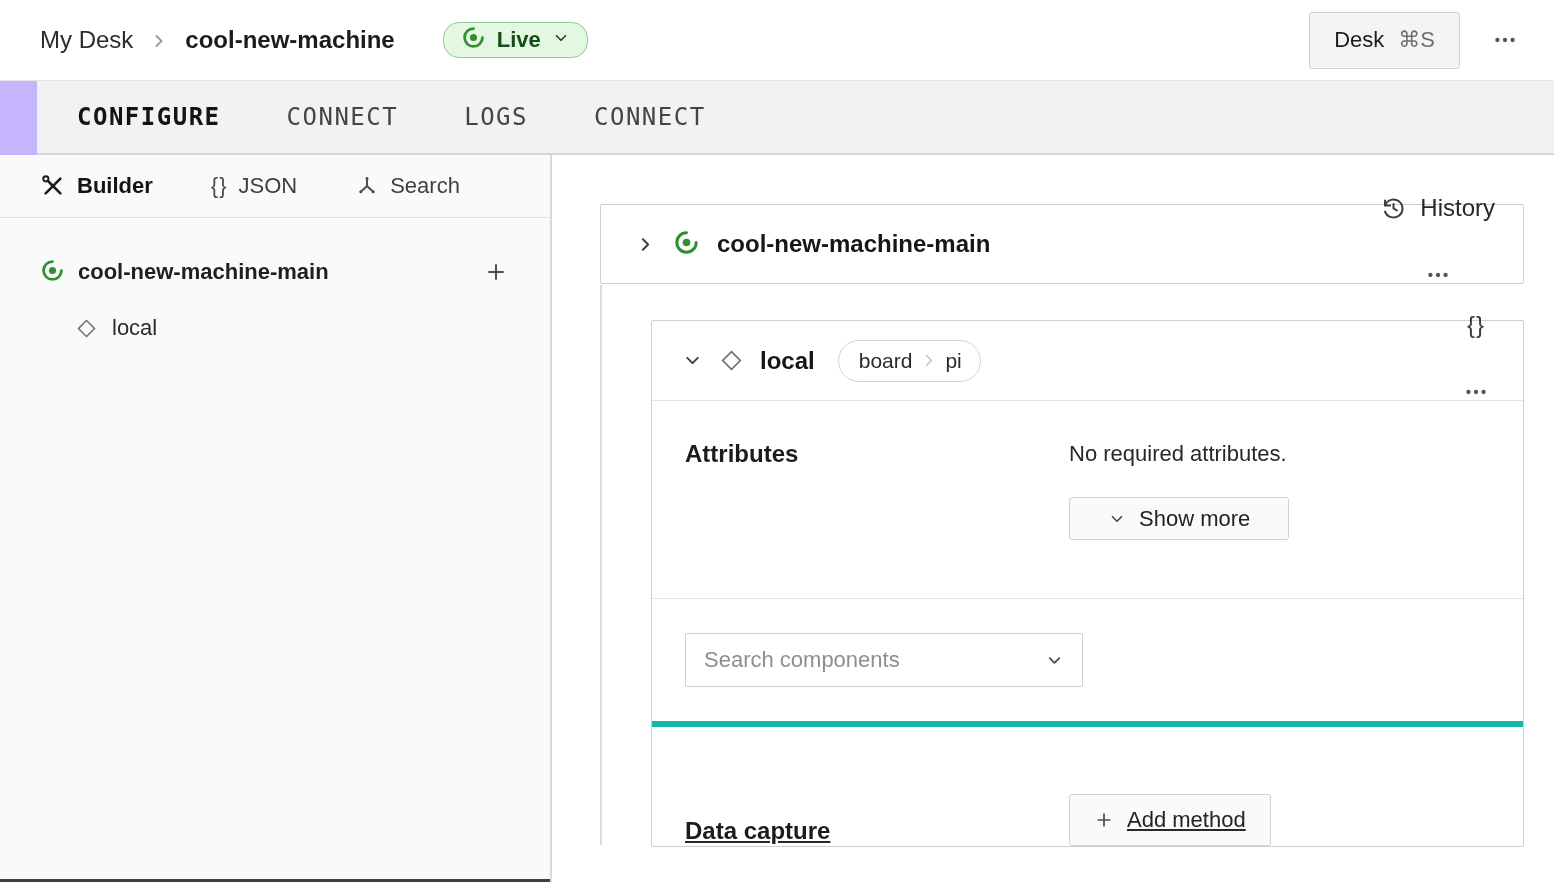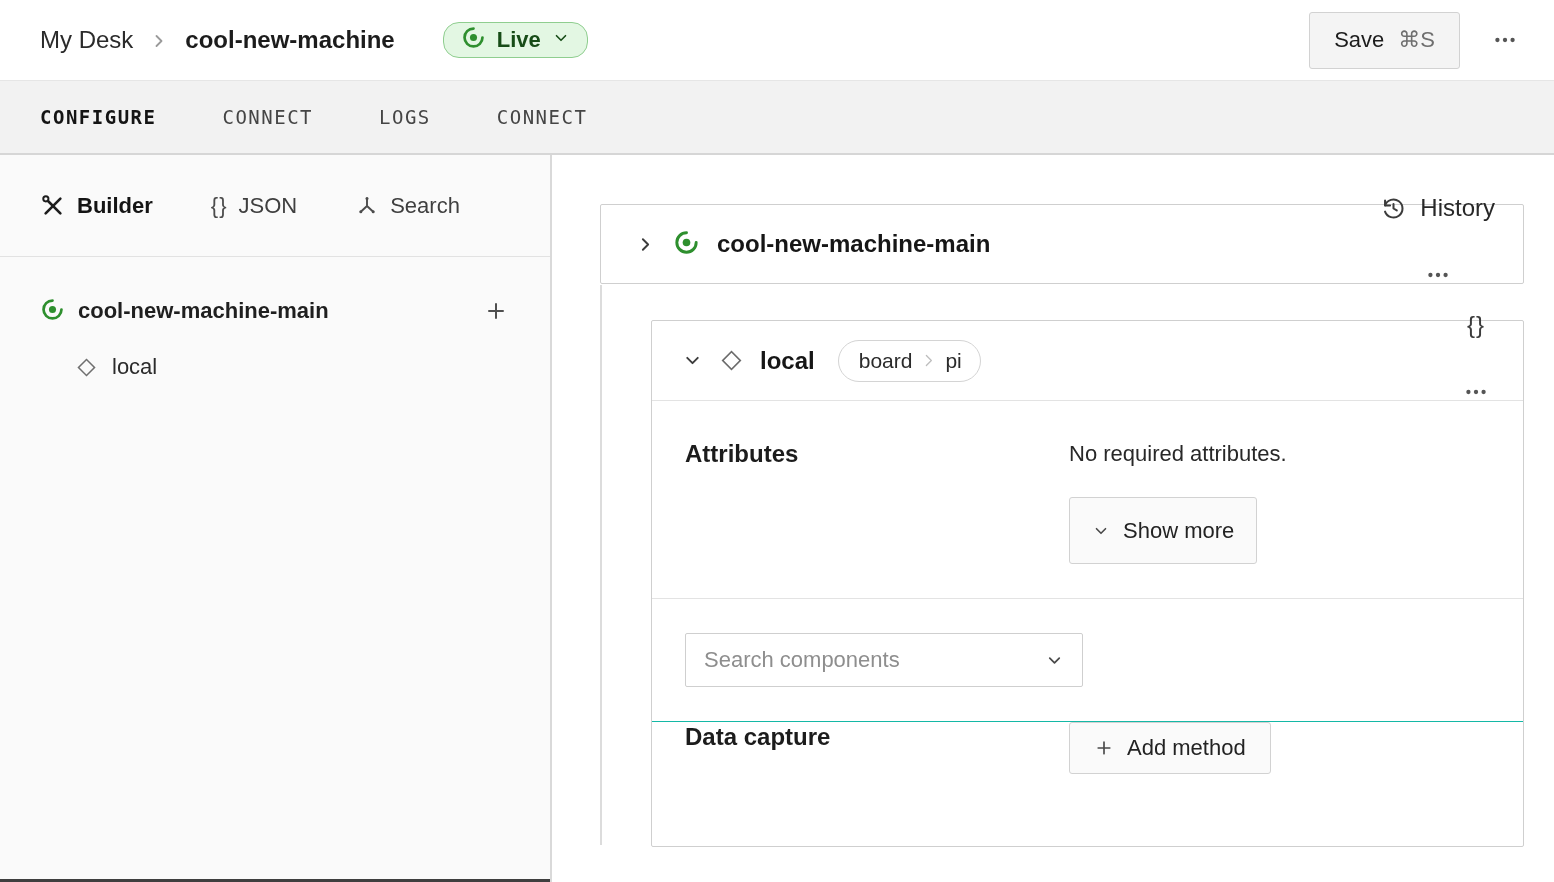--- a/index.html
+++ b/index.html
@@ -60,36 +60,36 @@
   .header .icon-btn { margin-left: 26px; }
 
   
   .tabbar {
     height: 74px;
     background: #f2f2f2;
     border-bottom: 2px solid #d6d6d6;
     display: flex; align-items: center;
     padding-left: 40px; gap: 66px;
     font-family: "DejaVu Sans Mono", monospace;
-    font-size: 19px; letter-spacing: 1.5px;
+    font-size: 24px; letter-spacing: 1.5px; margin-left: 37px;
   }
   .tab { color: #454545; font-weight: 500; cursor: pointer; }
   .tab.active { color: #141414; font-weight: 700; }
 
   
   .body { display: flex; height: 727px; }
 
   .sidebar {
     position: relative;
     width: 552px; flex-shrink: 0;
     background: #fafafa;
     border-right: 2px solid #d9d9d9;
   }
   .modebar {
-    height: 102px;
+    height: 63px;
     display: flex; align-items: center;
     padding-left: 40px; gap: 58px;
     border-bottom: 1px solid #e2e2e2;
   }
   .mode { display: flex; align-items: center; gap: 11px; font-size: 22px; color: #3f3f3f; cursor: pointer; }
   .mode .m-icon { color: #4c4c4c; display: flex; }
   .mode.active { color: #141414; font-weight: 700; }
   .mode.active .m-icon { color: #1d1d1d; }
   .mode .braces-glyph { font-size: 22px; letter-spacing: 1px; color: #4c4c4c; font-weight: 400; }
 
@@ -160,31 +160,31 @@
   .type-pill .pill-sep { color: #bdbdbd; display: flex; }
   .braces-btn {
     background: none; border: none; cursor: pointer;
     font-family: inherit; font-size: 24px; color: #3c3c3c; letter-spacing: 1px;
   }
 
   .sec { display: flex; padding-left: 33px; padding-right: 33px; }
   .sec-label { width: 384px; flex-shrink: 0; font-size: 24px; font-weight: 600; color: #1c1c1c; line-height: 30px; }
   .sec-attributes { height: 197px; padding-top: 38px; align-items: flex-start; }
   .sec-depends { height: 123px; align-items: center; border-top: 1px solid #e3e3e3; }
-  .sec-capture { height: 125px; align-items: flex-start; border-top: 1px solid #14b8a6; }
+  .sec-capture { height: 125px; align-items: flex-end; border-top: 6px solid #14b8a6; text-decoration: underline; }
 
   .empty-text { font-size: 22px; color: #282828; line-height: 30px; }
   .btn {
     display: inline-flex; align-items: center; gap: 13px;
     border: 1px solid #d2d2d2; background: #fafafa;
     border-radius: 3px; cursor: pointer;
     font-family: inherit; font-size: 22px; color: #232323;
   }
   .btn .b-icon { color: #4a4a4a; display: flex; }
-  .show-more-btn { height: 67px; padding: 0 22px; margin-top: 28px; }
+  .show-more-btn { height: 43px; padding: 0 38px; margin-top: 28px; }
   .add-method-btn { height: 52px; padding: 0 24px; }
 
   .select {
     width: 398px; height: 54px;
     border: 1px solid #cfcfcf; border-radius: 2px;
     background: #fff;
     display: flex; align-items: center; justify-content: space-between;
     padding: 0 18px; cursor: pointer;
   }
   .select .placeholder { font-size: 22px; color: #8e8e8e; }
@@ -215,21 +215,21 @@
       </span>
       <span>Live</span>
       <span>
         <svg viewBox="0 0 24 24" width="18" height="18">
             <polyline points="6 9 12 15 18 9" fill="none" stroke="currentColor" stroke-width="2.2" stroke-linecap="round" stroke-linejoin="round"></polyline>
           </svg>
       </span>
     </div>
 
     <button class="save-btn">
-      <span>Save</span>
+      <span>Desk</span>
       <span class="shortcut">⌘S</span>
     </button>
 
     <button class="icon-btn">
       <svg viewBox="0 0 24 24" width="26" height="26" fill="currentColor">
           <circle cx="5" cy="12" r="2"></circle>
           <circle cx="12" cy="12" r="2"></circle>
           <circle cx="19" cy="12" r="2"></circle>
         </svg>
     </button>

